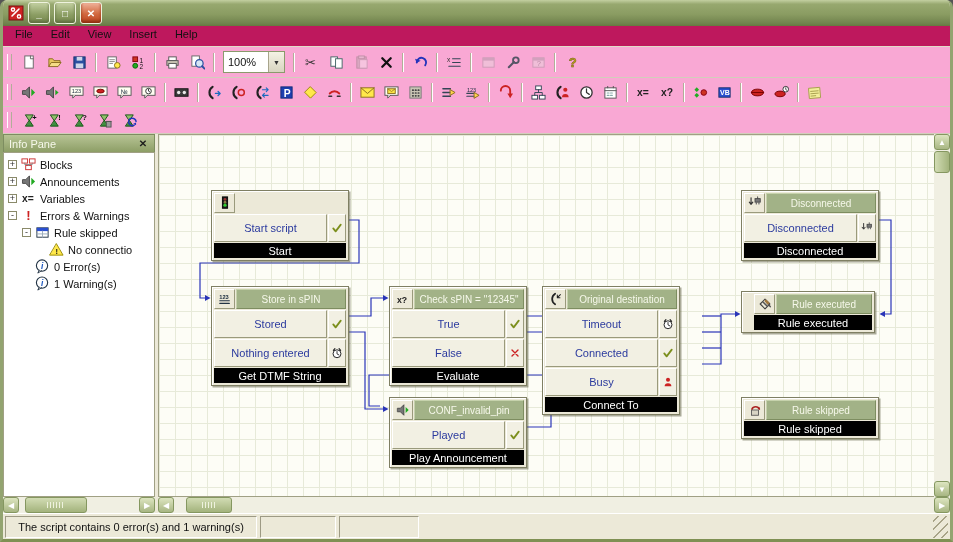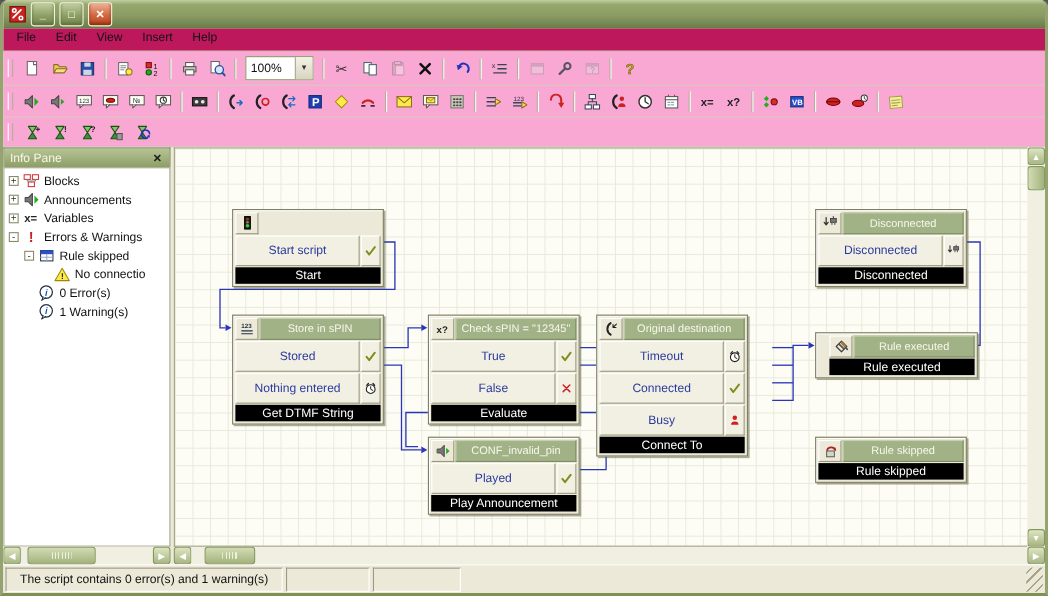--- a/index.html
+++ b/index.html
@@ -844,21 +844,21 @@
                 <span class="br-label">Busy</span>
                 <span class="br-result">
                   <svg width="12" height="12" viewBox="0 0 16 16">
                     <circle cx="8" cy="5" r="2.7" fill="#cc2222"></circle>
                     <path d="M3.5 13.5 a4.5 4 0 0 1 9 0 z" stroke="none" stroke-width="1" fill="#cc2222" stroke-linecap="round" stroke-linejoin="round"></path>
                   </svg>
                 </span>
               </div>
               <div class="block-footer">Connect To</div>
             </div>
-            <div class="block" style="left: 582px; top: 167px; width: 148px; padding-left: 12px;">
+            <div class="block" style="left: 582px; top: 156px; width: 134px; padding-left: 12px;">
               <div class="block-header">
                 <span class="bh-icon">
                   <svg width="14" height="14" viewBox="0 0 16 16">
                     <path d="M8 2.5 L13.5 8 8 13.5 2.5 8 z" stroke="#444" stroke-width="1.3" fill="#ece9d8" stroke-linecap="round" stroke-linejoin="round"></path>
                     <path d="M6 6 l4 4 M10 6 l4 5" stroke="#555" stroke-width="1.8" fill="none" stroke-linecap="round" stroke-linejoin="round"></path>
                     <path d="M9 4.5 l2.5 2.5" stroke="#a07840" stroke-width="3" fill="none" stroke-linecap="round" stroke-linejoin="round"></path>
                   </svg>
                 </span>
                 <span class="bh-title">Rule executed</span>
               </div>

